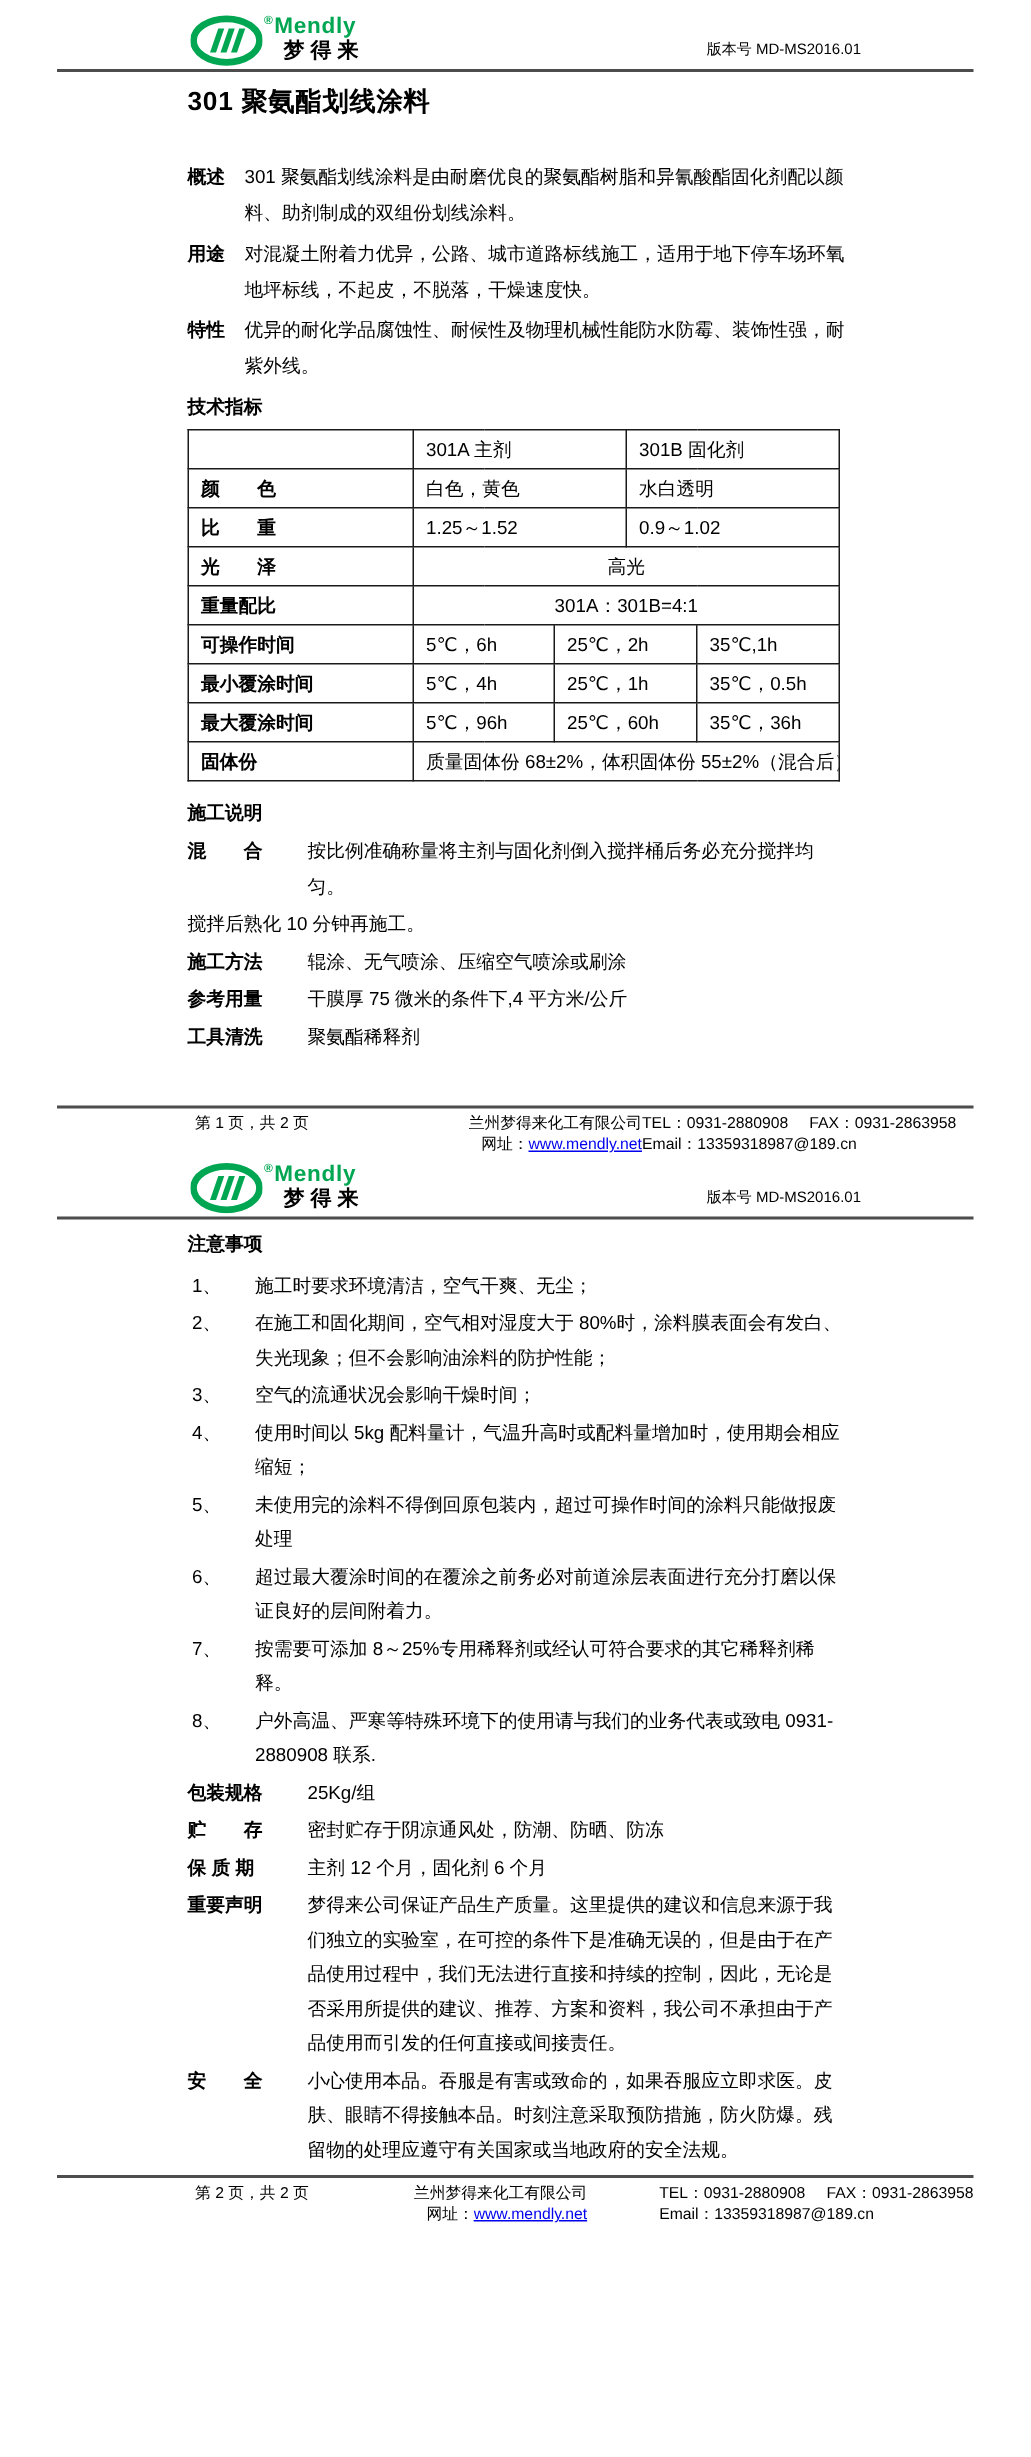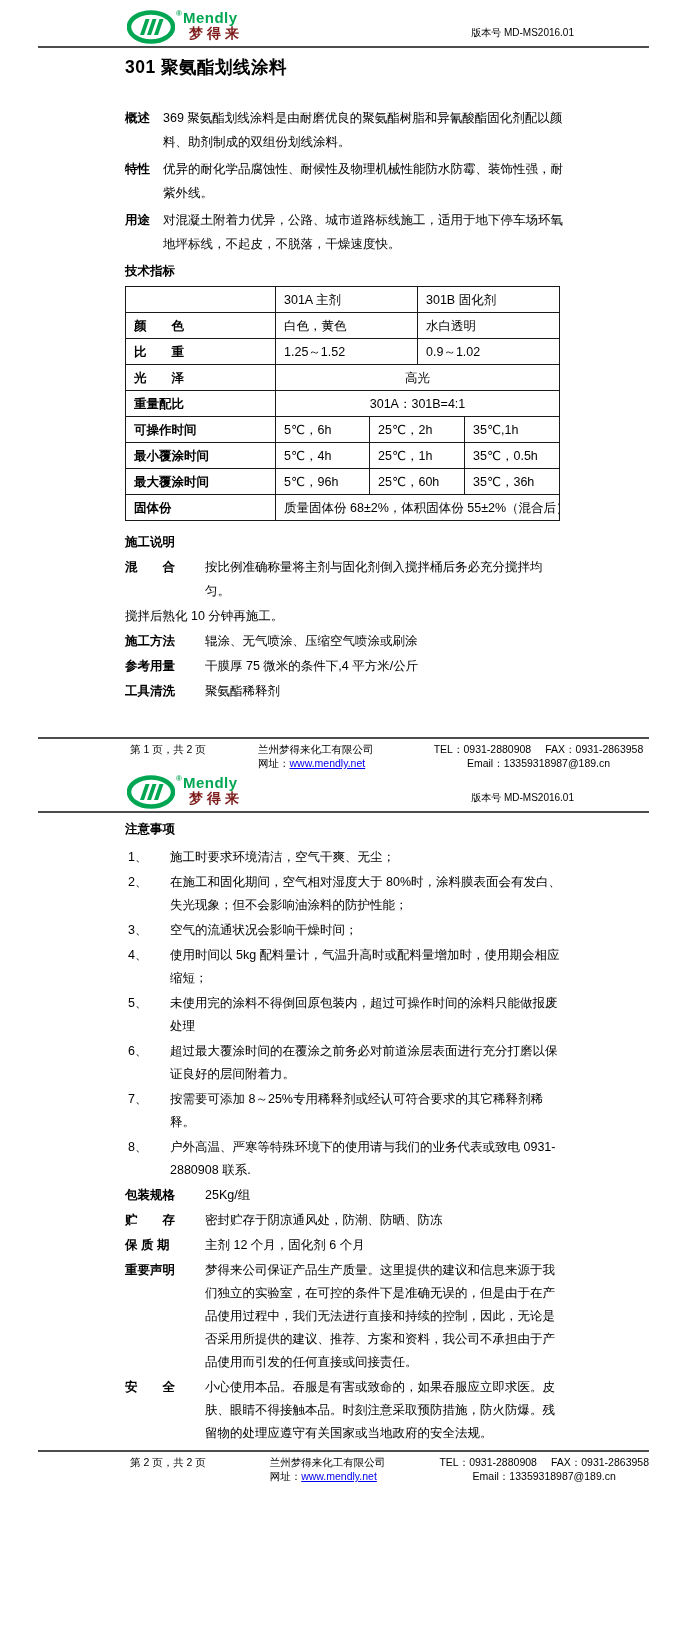--- a/index.html
+++ b/index.html
@@ -10,30 +10,30 @@
   
   .hdr{position:absolute;left:38px;right:38px;height:46px;border-bottom:2px solid #4d4d4d;
        display:flex;align-items:flex-end;}
   .hdr1{top:0;}
   .hdr2{top:765px;}
   .logo{display:flex;align-items:flex-start;margin-left:89px;padding-bottom:2px;}
   .logo-txt{display:flex;flex-direction:column;line-height:1;}
   .logo-row{display:flex;align-items:flex-start;}
   .reg{font-size:8px;color:#00A651;font-weight:bold;margin:0 1px 0 1px;}
   .logo-en{font-size:15px;font-weight:bold;color:#00A651;letter-spacing:.5px;}
-  .logo-cn{font-size:14px;font-weight:bold;color:#7f1d1d;letter-spacing:4px;margin:1px 0 0 14px;}
+  .logo-cn{font-size:14px;font-weight:bold;color:#000000;letter-spacing:4px;margin:1px 0 0 14px;}
   .version{margin-left:auto;margin-right:75px;font-size:10px;padding-bottom:6px;white-space:nowrap;}
   
   .ftr{position:absolute;left:38px;right:38px;border-top:2px solid #4d4d4d;
        display:flex;align-items:flex-start;font-size:10.5px;line-height:14px;padding-top:3px;}
   .ftr1{top:737px;}
   .ftr2{top:1450px;gap:48px;}
   .f-page{margin-left:92px;width:128px;white-space:nowrap;}
-  .f-company{width:170px;text-align:left;white-space:nowrap;}
-  .f-contact{flex:1;text-align:center;white-space:nowrap;}
+  .f-company{width:170px;text-align:right;white-space:nowrap;}
+  .f-contact{flex:1;text-align:left;white-space:nowrap;}
   .f-contact .fax{margin-left:14px;}
   .link{color:#0000EE;text-decoration:underline;cursor:pointer;}
   
   .p1{position:absolute;top:56px;left:125px;width:440px;font-size:12.5px;line-height:24px;}
   .title{font-size:17.5px;font-weight:bold;line-height:22px;margin:0 0 28px 0;letter-spacing:.5px;}
   .para{display:flex;margin:0 0 3px 0;}
   .para .lbl{flex:0 0 38px;font-weight:bold;}
   .para .txt{flex:1;}
   .tech-title{font-weight:bold;margin:2px 0 3px 0;}
   table.tech{border-collapse:collapse;table-layout:fixed;width:434px;font-size:12.5px;}
@@ -82,29 +82,29 @@
       </div>
     </div>
     <div class="version">版本号 MD-MS2016.01</div>
   </div>
 
   <div class="p1">
     <div class="title">301 聚氨酯划线涂料</div>
 
     <div class="para">
       <span class="lbl">概述</span>
-      <span class="txt">369 聚氨酯划线涂料是由耐磨优良的聚氨酯树脂和异氰酸酯固化剂配以颜料、助剂制成的双组份划线涂料。</span>
+      <span class="txt">301 聚氨酯划线涂料是由耐磨优良的聚氨酯树脂和异氰酸酯固化剂配以颜料、助剂制成的双组份划线涂料。</span>
+    </div>
+    <div class="para">
+      <span class="lbl">用途</span>
+      <span class="txt">对混凝土附着力优异，公路、城市道路标线施工，适用于地下停车场环氧地坪标线，不起皮，不脱落，干燥速度快。</span>
     </div>
     <div class="para">
       <span class="lbl">特性</span>
       <span class="txt">优异的耐化学品腐蚀性、耐候性及物理机械性能防水防霉、装饰性强，耐紫外线。</span>
-    </div>
-    <div class="para">
-      <span class="lbl">用途</span>
-      <span class="txt">对混凝土附着力优异，公路、城市道路标线施工，适用于地下停车场环氧地坪标线，不起皮，不脱落，干燥速度快。</span>
     </div>
 
     <div class="tech-title">技术指标</div>
 
     <table class="tech">
       <colgroup>
         <col style="width:150px">
           <col style="width:47px">
           <col style="width:47px">
           <col style="width:48px">

